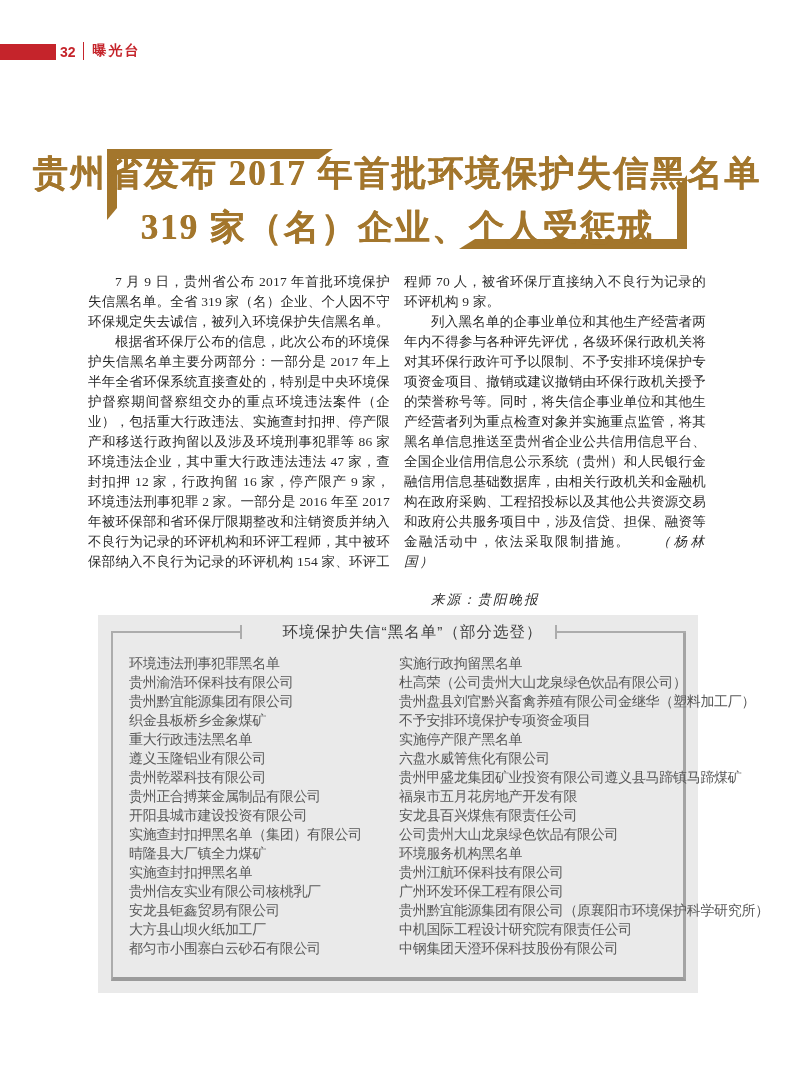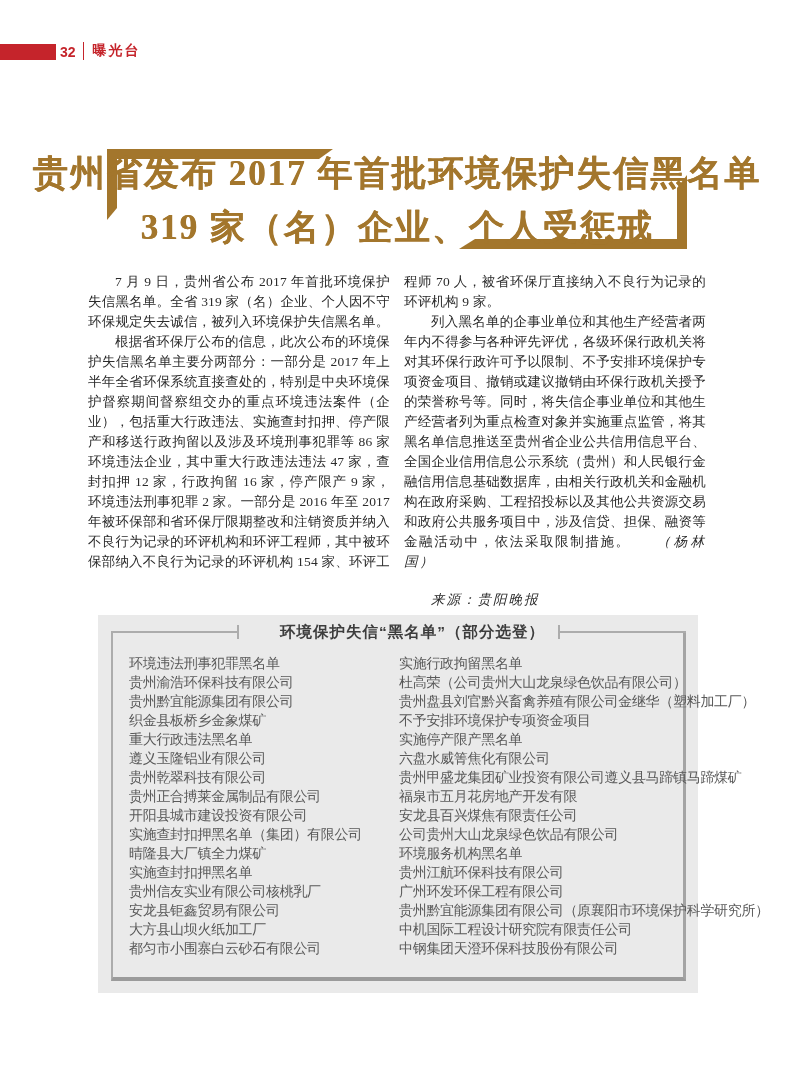--- a/index.html
+++ b/index.html
@@ -75,21 +75,21 @@
     border-bottom:4px solid #9b9b9b;
   }
   .frame-top {
     position:absolute; left:13px; right:12px; top:6px; height:22px;
     display:flex; align-items:center;
   }
   .frame-top .seg { flex:1; height:2px; background:#acacac; }
   .frame-top .cap { width:2px; height:14px; background:#acacac; }
   .box-title {
     font-family:"Liberation Sans","DejaVu Sans",sans-serif;
-    font-weight:bold; font-size:15.5px; color:#3d3d3d;
+    font-weight:normal; font-size:15.5px; color:#3d3d3d;
     white-space:nowrap; padding:0 13px; letter-spacing:1px;margin-left:28px;
   }
   .list-wrap {
     position:absolute; left:31px; right:22px; top:39px;
     display:flex;
     font-family:"Liberation Sans","DejaVu Sans",sans-serif;
   }
   .list-col { list-style:none; }
   .list-col.left  { flex:0 0 270px; }
   .list-col.right { flex:1; }

